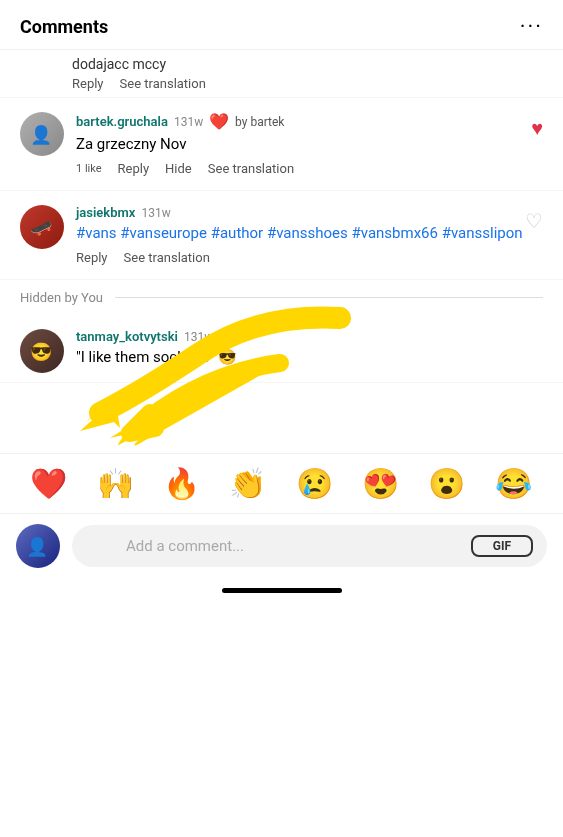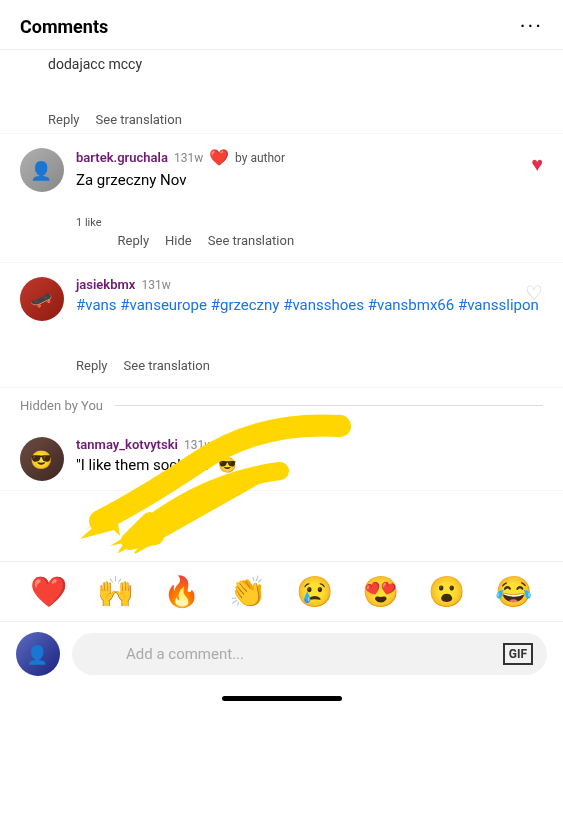--- a/index.html
+++ b/index.html
@@ -30,37 +30,36 @@
       position: absolute;
       right: 20px;
       font-size: 22px;
       color: #000;
       cursor: pointer;
       letter-spacing: 2px;
     }
 
     
     .partial-comment {
-      padding: 6px 20px 6px 48px;
+      padding: 6px 20px 6px 72px;
       border-bottom: 1px solid #f5f5f5;
     }
     .partial-comment .partial-text {
       font-size: 14px;
       color: #333;
       margin-bottom: 4px;
     }
     .partial-comment .actions {
       display: flex;
       gap: 16px;
     }
     .action-btn {
       font-size: 13px;
       color: #555;
       cursor: pointer;
-      margin-top: 36px;
     }
 
     
     .comment-item {
       display: flex;
       padding: 14px 20px;
       gap: 12px;
       border-bottom: 1px solid #f5f5f5;
       position: relative;
     }
@@ -69,21 +68,21 @@
     }
     .comment-meta {
       display: flex;
       align-items: center;
       gap: 6px;
       margin-bottom: 3px;
     }
     .username {
       font-size: 13px;
       font-weight: 600;
-      color: #701a75;
+      color: #0f766e;
     }
     .timestamp {
       font-size: 12px;
       color: #888;
     }
     .author-badge {
       display: flex;
       align-items: center;
       gap: 3px;
       font-size: 12px;
@@ -197,22 +196,22 @@
       flex: 1;
       font-size: 15px;
       color: #aaa;
       margin-left: 40px;
     }
     .gif-btn {
       font-size: 12px;
       font-weight: 700;
       color: #333;
       border: 2px solid #333;
-      border-radius: 0;
-      padding: 2px 4px;
+      border-radius: 8px;
+      padding: 2px 20px;
       cursor: pointer;
     }
 
     
     .bottom-indicator {
       display: flex;
       justify-content: center;
       padding: 10px 0 6px;
     }
     .bottom-bar {
@@ -284,21 +283,21 @@
   </div>
 </div>
 
 <div class="comment-item">
   <div class="av-bartek">👤</div>
   <div class="comment-body">
     <div class="comment-meta">
       <span class="username">bartek.gruchala</span>
       <span class="timestamp">131w</span>
       <span style="font-size:16px; color:#e0324b;">❤️</span>
-      <span class="author-badge">by author</span>
+      <span class="author-badge">by bartek</span>
     </div>
     <div class="comment-text">Za grzeczny Nov</div>
     <div class="comment-actions">
       <span class="like-count">1 like</span>
       <span class="action-btn">Reply</span>
       <span class="action-btn">Hide</span>
       <span class="action-btn">See translation</span>
     </div>
   </div>
   <span class="heart-icon-right heart-filled">♥</span>
@@ -307,21 +306,21 @@
 <div class="comment-item">
   <div class="av-jasiek">🛹</div>
   <div class="comment-body">
     <div class="comment-meta">
       <span class="username">jasiekbmx</span>
       <span class="timestamp">131w</span>
     </div>
     <div class="comment-text">
       <span class="hashtag">#vans</span>
       <span> </span><span class="hashtag">#vanseurope</span>
-      <span> </span><span class="hashtag">#grzeczny</span>
+      <span> </span><span class="hashtag">#author</span>
       <span> </span><span class="hashtag">#vansshoes</span>
       <span> </span><span class="hashtag">#vansbmx66</span>
       <span> </span><span class="hashtag">#vansslipon</span>
     </div>
     <div class="comment-actions">
       <span class="action-btn">Reply</span>
       <span class="action-btn">See translation</span>
     </div>
   </div>
   <span class="heart-icon-right heart-outline">♡</span>

